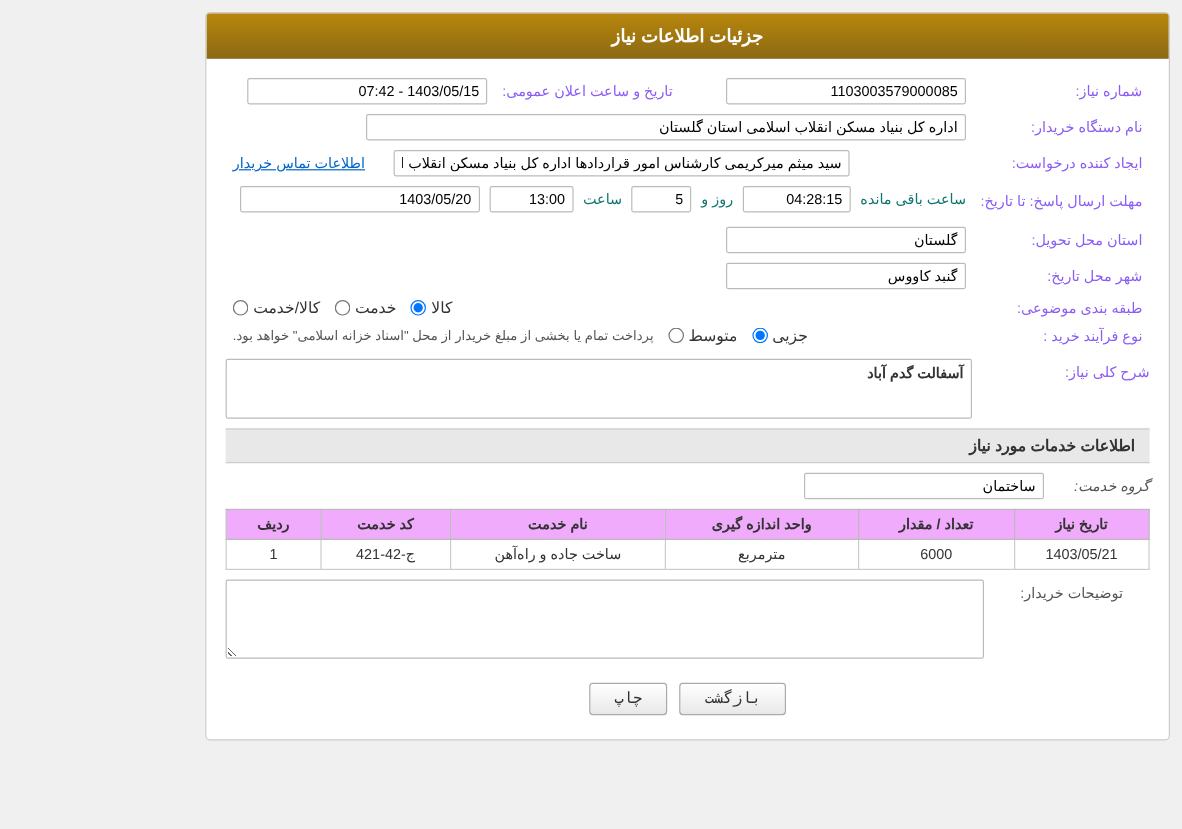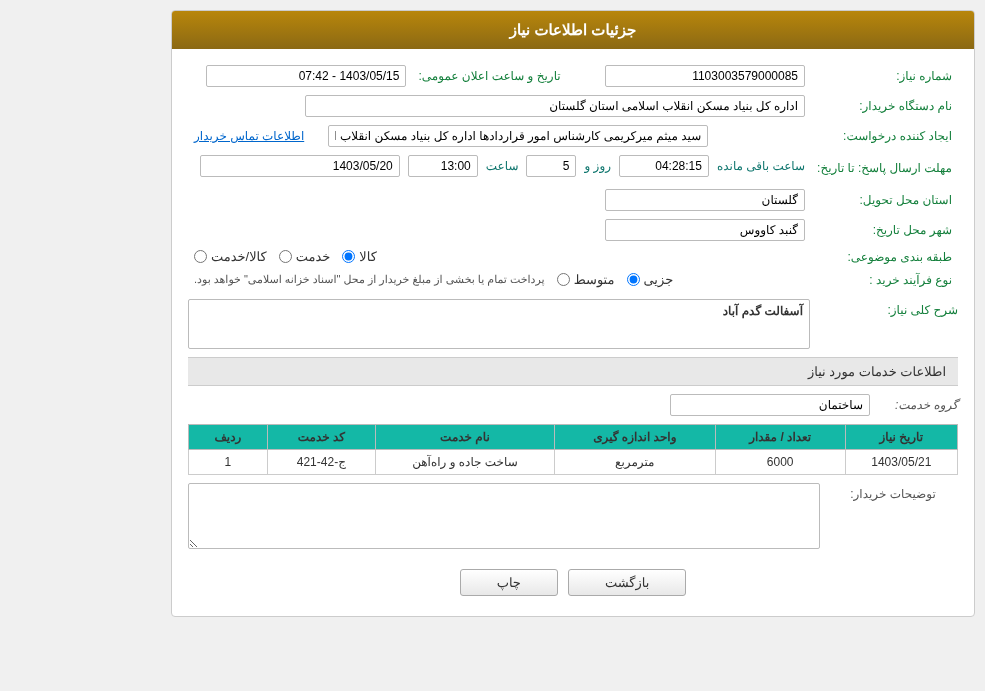--- a/index.html
+++ b/index.html
@@ -36,21 +36,21 @@
     .info-table {
       width: 100%;
       border-collapse: collapse;
       margin-bottom: 8px;
     }
     .info-table td {
       padding: 4px 6px;
       vertical-align: middle;
     }
     .label-cell {
-      color: #15803d;
+      color: #8b5cf6;
       font-size: 12px;
       white-space: nowrap;
       text-align: right;
       width: 140px;
     }
     .value-cell {
       text-align: right;
     }
     .input-box {
       border: 1px solid #bbb;
@@ -73,21 +73,21 @@
       text-decoration: underline;
       font-size: 12px;
       cursor: pointer;
     }
     .section-divider {
       background: #e8e8e8;
       border-top: 1px solid #ccc;
       border-bottom: 1px solid #ccc;
       padding: 6px 12px;
       font-size: 13px;
-      font-weight: normal;
+      font-weight: bold;
       color: #333;
       margin: 8px 0;
       text-align: right;
     }
     .textarea-box {
       width: 100%;
       border: 1px solid #bbb;
       border-radius: 2px;
       font-size: 12px;
       font-family: Tahoma, Arial, sans-serif;
@@ -95,21 +95,21 @@
       resize: vertical;
       padding: 4px 6px;
     }
     .services-table {
       width: 100%;
       border-collapse: collapse;
       margin: 8px 0;
       font-size: 12px;
     }
     .services-table th {
-      background: #14b8a6;
+      background: #f0abfc;
       border: 1px solid #bbb;
       padding: 5px 13px;
       text-align: center;
       font-weight: bold;
     }
     .services-table td {
       border: 1px solid #ccc;
       padding: 5px 8px;
       text-align: center;
     }
@@ -117,25 +117,25 @@
       background: #f9f9f9;
     }
     .btn-row {
       display: flex;
       justify-content: center;
       gap: 10px;
       margin-top: 12px;
       padding: 8px 0;
     }
     .btn {
-      padding: 5px 36px;
+      padding: 5px 20px;
       border: 1px solid #aaa;
       border-radius: 3px;
       font-size: 13px;
-      font-family: Liberation Sans, sans-serif;
+      font-family: Liberation Mono, monospace;
       cursor: pointer;
     }
     .btn-print {
       background: linear-gradient(to bottom, #ffffff, #e8e8e8);
       color: #333;
     }
     .btn-back {
       background: linear-gradient(to bottom, #ffffff, #e8e8e8);
       color: #333;
     }

